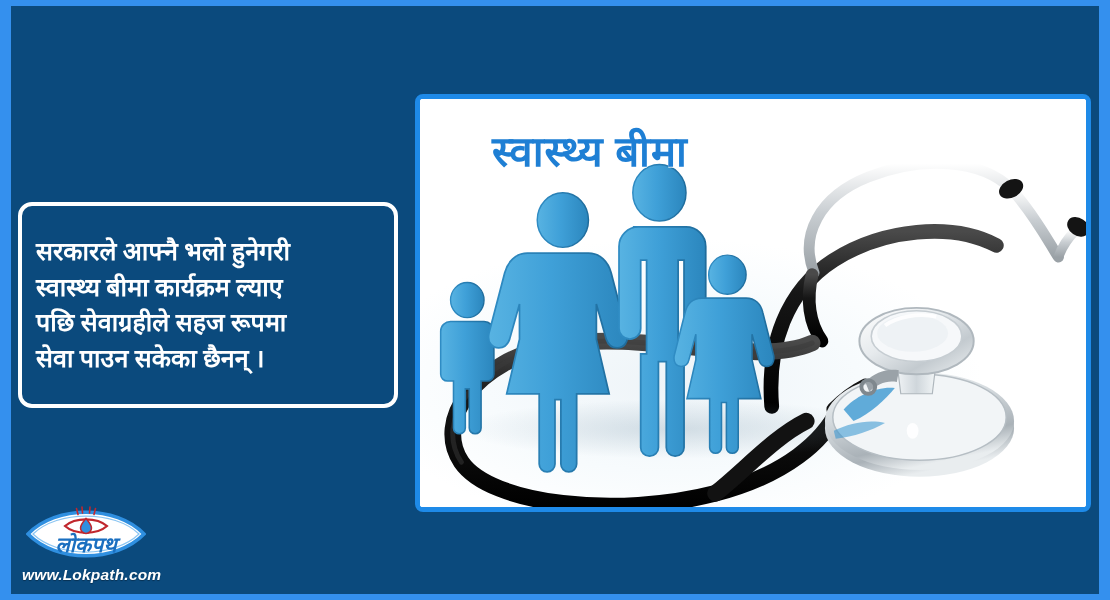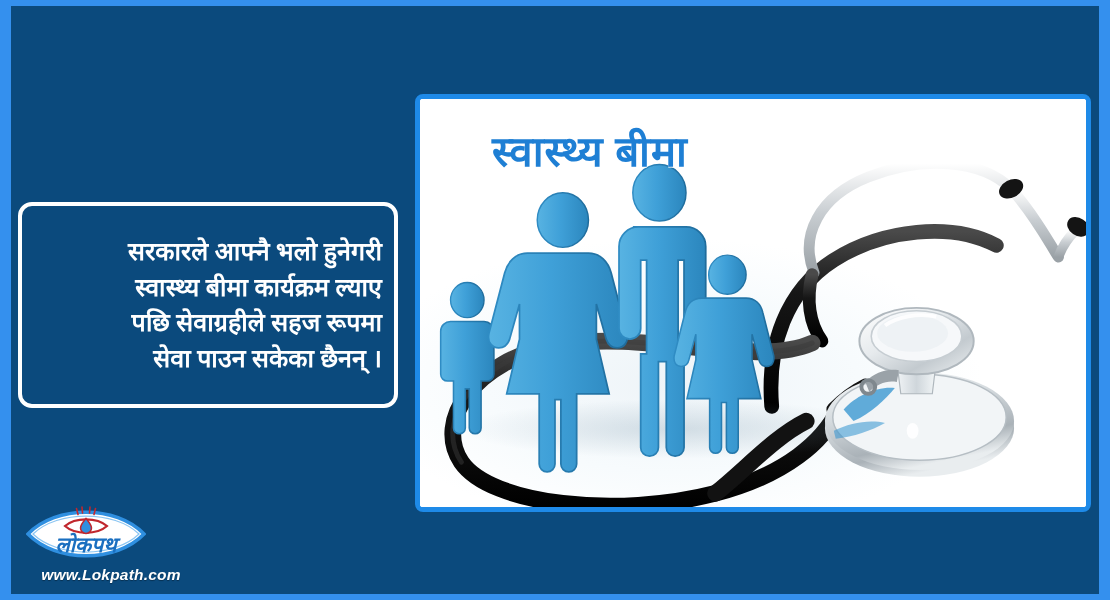--- a/index.html
+++ b/index.html
@@ -26,21 +26,21 @@
   .edge-stripe.right { right:0; }
 
   
   #quote-box {
     position:absolute;
     left:18px; top:196px; width:380px; height:206px;
     border:4px solid #ffffff;
     border-radius:14px;
     background:#0b4a7d;
     padding:6px 12px 6px 14px;
-    display:flex; flex-direction:column; justify-content:center;text-align:right;
+    display:flex; flex-direction:column; justify-content:center;
   }
   #quote-text {
     color:#ffffff;
     font-family:"Liberation Serif", "DejaVu Serif", serif;
     font-size:25px;
     font-weight:700;
     line-height:1.42;
     letter-spacing:0.1px;
     white-space:pre-line;
   }
@@ -57,21 +57,20 @@
     margin-left:6px;
   }
   #logo-eye svg { display:block; }
   #brand-url {
     color:#ffffff;
     font-size:15.5px;
     font-weight:700;
     letter-spacing:0.2px;
     margin-top:4px; margin-left:2px;
     text-shadow:0 1px 1px rgba(0,0,0,.35);
-    text-align:center;
   }
 
   
   #photo-panel {
     position:absolute;
     left:415px; top:88px; width:676px; height:418px;
     background:#ffffff;
     border:5px solid #1e8ae8;
     border-radius:8px;
     overflow:hidden;

